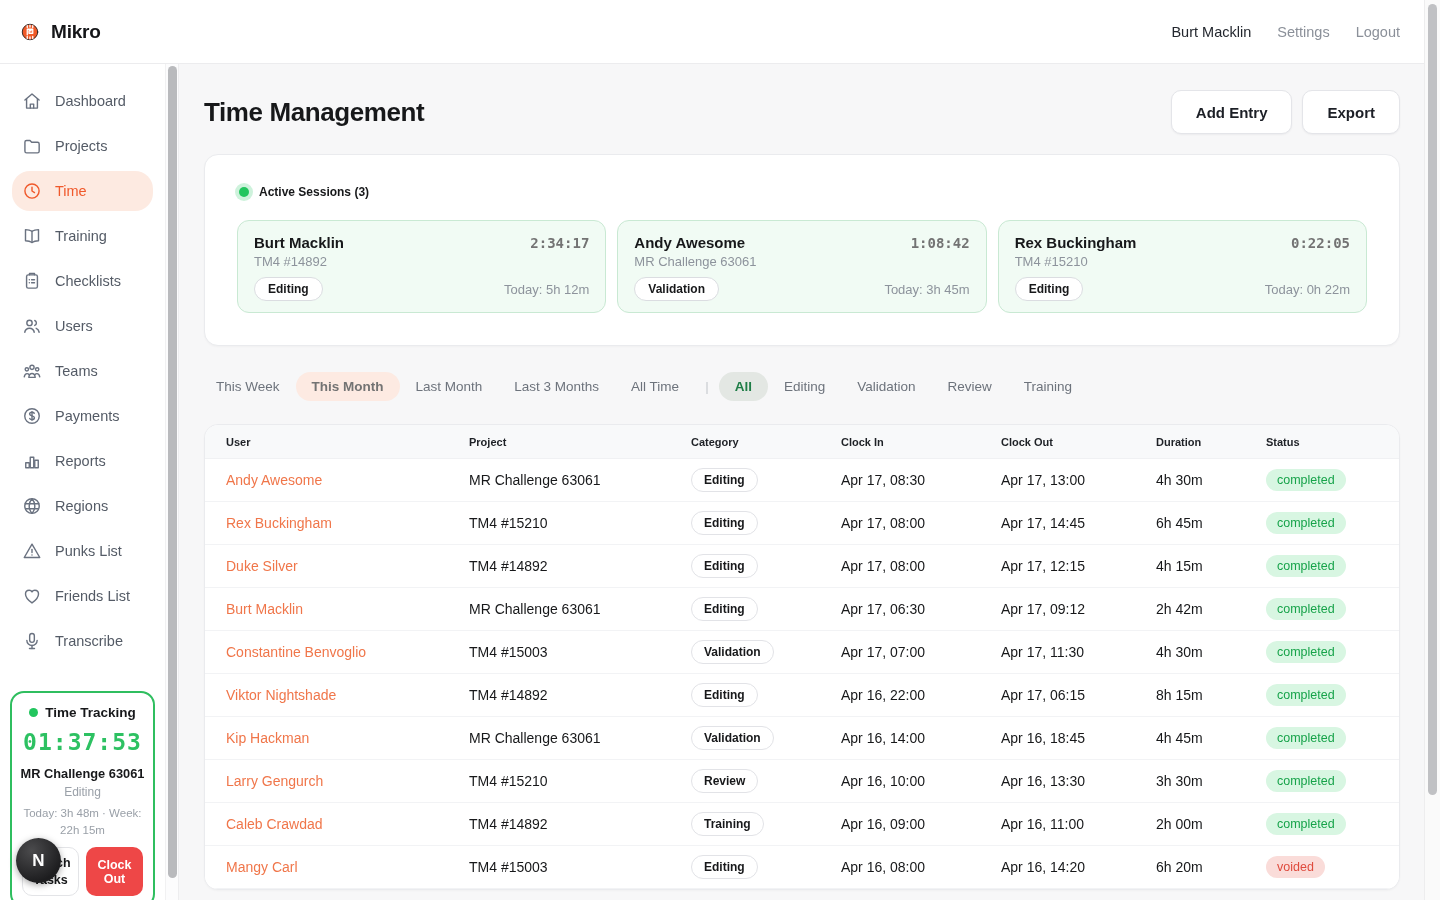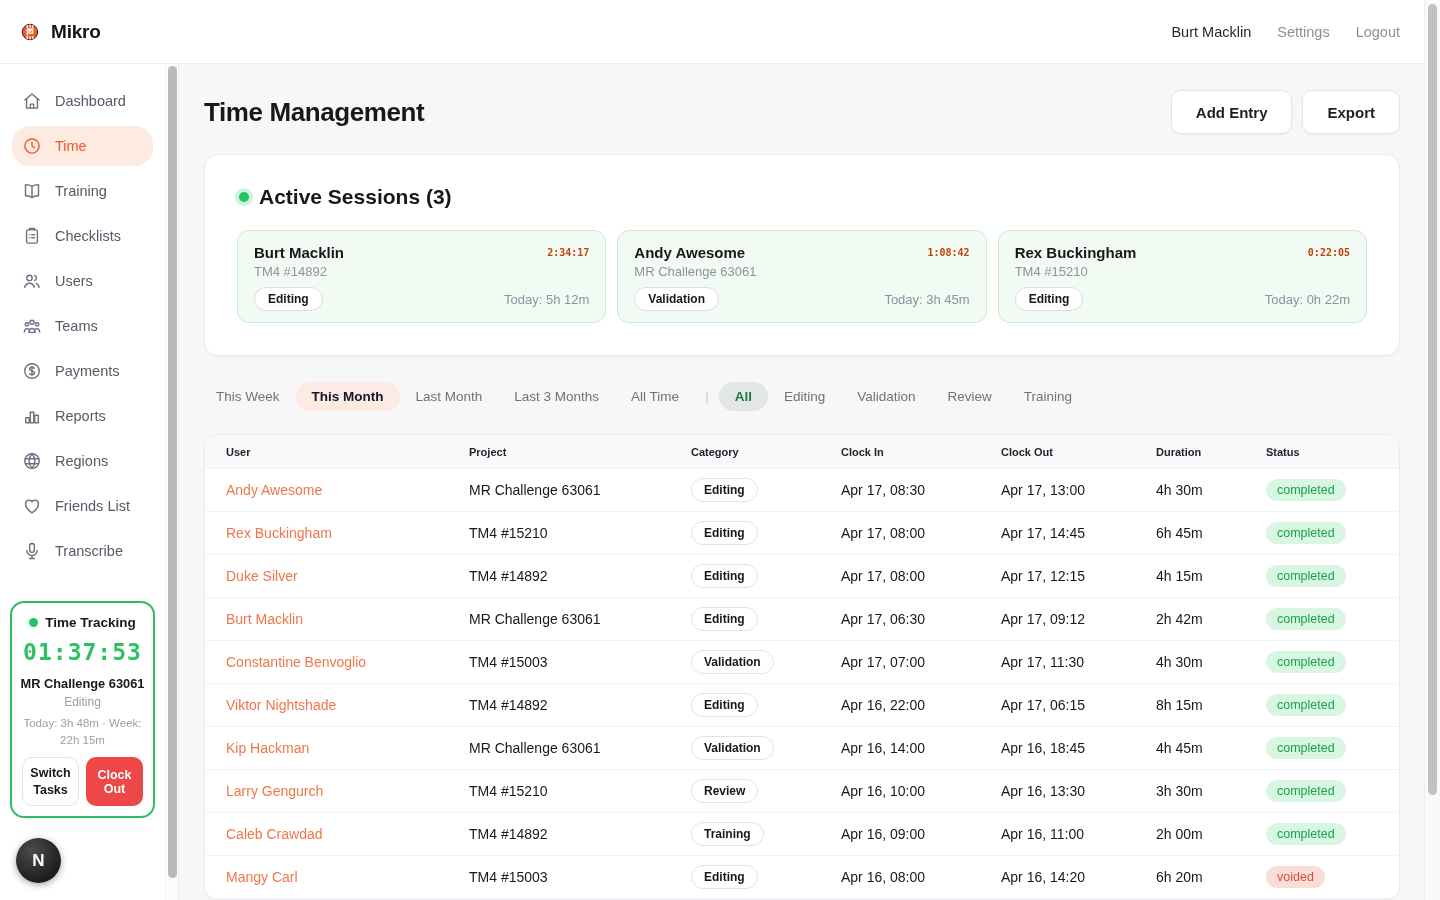--- a/index.html
+++ b/index.html
@@ -64,41 +64,41 @@
   .content-head { display:flex; align-items:center; justify-content:space-between; height:44px; }
   .page-title { font-size:26px; font-weight:700; color:#17181a; letter-spacing:-.4px; }
   .head-btns { display:flex; gap:10px; }
   .btn-white { background:#fff; border:1px solid #e4e5e9; border-radius:10px; padding:0 24px; height:44px;
                font-size:15px; font-weight:600; color:#1c1f26; box-shadow:0 1px 2px rgba(16,24,40,.05);
                cursor:pointer; font-family:inherit; }
 
   
   .panel { margin-top:20px; background:#fff; border:1px solid #eaebee; border-radius:14px;
            padding:30px 32px 32px; box-shadow:0 1px 2px rgba(16,24,40,.03); }
-  .panel-head { display:flex; align-items:center; gap:10px; font-size:21px; font-weight:700;
+  .panel-head { display:flex; align-items:center; gap:10px; font-size:12px; font-weight:700;
                 color:#17181a; padding-left:2px; }
   .dot-halo { width:10px; height:10px; border-radius:50%; background:#22c55e;
               box-shadow:0 0 0 4px rgba(34,197,94,.22); flex:none; }
   .session-cards { display:grid; grid-template-columns:repeat(3,1fr); gap:11px; margin-top:21px; }
   .session-card { height:93px; background:#f1fbf4; border:1px solid #c9e9d3; border-radius:12px;
                   padding:13px 16px 12px; }
   .sc-top { display:flex; justify-content:space-between; align-items:center; }
   .sc-name { font-size:15px; font-weight:700; color:#17181a; }
-  .sc-timer { font-family:"DejaVu Sans Mono", monospace; font-size:10px; font-weight:700; color:#c2410c; }
+  .sc-timer { font-family:"DejaVu Sans Mono", monospace; font-size:14px; font-weight:700; color:#737373; }
   .sc-project { margin-top:3px; font-size:13px; color:#8d939c; }
   .sc-bottom { display:flex; justify-content:space-between; align-items:center; margin-top:8px; }
   .pill { display:inline-block; background:#fff; border:1px solid #dbdde1; border-radius:999px;
           padding:4px 13px; font-size:12px; font-weight:700; color:#17181a; }
   .sc-today { font-size:13px; color:#8d939c; }
 
   
   .filters { display:flex; align-items:center; margin-top:26px; margin-left:-4px; font-size:13.5px;
              color:#6d737c; height:28px; }
   .chip { padding:7px 16px; border-radius:999px; color:#6d737c; cursor:pointer; white-space:nowrap; }
-  .f-period .chip.active { background:#fdeae2; color:#0f172a; font-weight:600; }
+  .f-period .chip.active { background:#fdeae2; color:#737373; font-weight:600; }
   .f-cat .chip.active { background:#e3e7e3; color:#1e7d46; font-weight:600; }
   .f-group { display:flex; align-items:center; }
   .filter-sep { color:#c7cacf; padding:0 10px; }
 
   
   .table-card { margin-top:24px; background:#fff; border:1px solid #eaebee; border-radius:14px;
                 overflow:hidden; box-shadow:0 1px 2px rgba(16,24,40,.03); }
   .thead, .trow { display:grid; grid-template-columns:243px 222px 150px 160px 155px 110px 1fr;
                   align-items:center; padding-left:21px; }
   .thead { height:34px; background:#f8f9fa; border-bottom:1px solid #f0f1f3; font-size:11px;
@@ -149,20 +149,28 @@
             <span class="icon">
               <svg viewBox="0 0 24 24">
                 <path d="M3.5 10.8 12 3.5l8.5 7.3"></path>
                 <path d="M5.5 9.3V20.5h13V9.3"></path>
                 <path d="M10 20.5v-4.8h4v4.8"></path>
               </svg>
             </span>
             <span>Dashboard</span>
           </div>
 
+          <div class="nav-item">
+            <span class="icon">
+              <svg viewBox="0 0 24 24">
+                <path d="M3.5 7.3c0-1.1.9-2 2-2h4.1l2 2.2h7c1.1 0 2 .9 2 2v8.7c0 1.1-.9 2-2 2H5.5c-1.1 0-2-.9-2-2z"></path>
+              </svg>
+            </span>
+            <span>Projects</span>
+          </div>
 
           <div class="nav-item active">
             <span class="icon">
               <svg viewBox="0 0 24 24">
                 <circle cx="12" cy="12" r="8.5"></circle>
                 <path d="M12 7.4V12l3 1.9"></path>
               </svg>
             </span>
             <span>Time</span>
           </div>
@@ -240,20 +248,30 @@
             <span class="icon">
               <svg viewBox="0 0 24 24">
                 <circle cx="12" cy="12" r="8.7"></circle>
                 <path d="M4 9.3h16M4.6 15.3h14.8"></path>
                 <path d="M12 3.3c-4.5 4.8-4.5 12.6 0 17.4 4.5-4.8 4.5-12.6 0-17.4z"></path>
               </svg>
             </span>
             <span>Regions</span>
           </div>
 
+          <div class="nav-item">
+            <span class="icon">
+              <svg viewBox="0 0 24 24">
+                <path d="M12 3.8 21.3 19.8H2.7z"></path>
+                <path d="M12 10.2v3.6"></path>
+                <path d="M12 16.7h.01"></path>
+              </svg>
+            </span>
+            <span>Punks List</span>
+          </div>
 
           <div class="nav-item">
             <span class="icon">
               <svg viewBox="0 0 24 24">
                 <path d="M12 20.3S4.2 15 4.2 9.6C4.2 7 6.1 5 8.6 5c1.6 0 2.9.9 3.4 2 .5-1.1 1.8-2 3.4-2 2.5 0 4.4 2 4.4 4.6 0 5.4-7.8 10.7-7.8 10.7z"></path>
               </svg>
             </span>
             <span>Friends List</span>
           </div>
 

